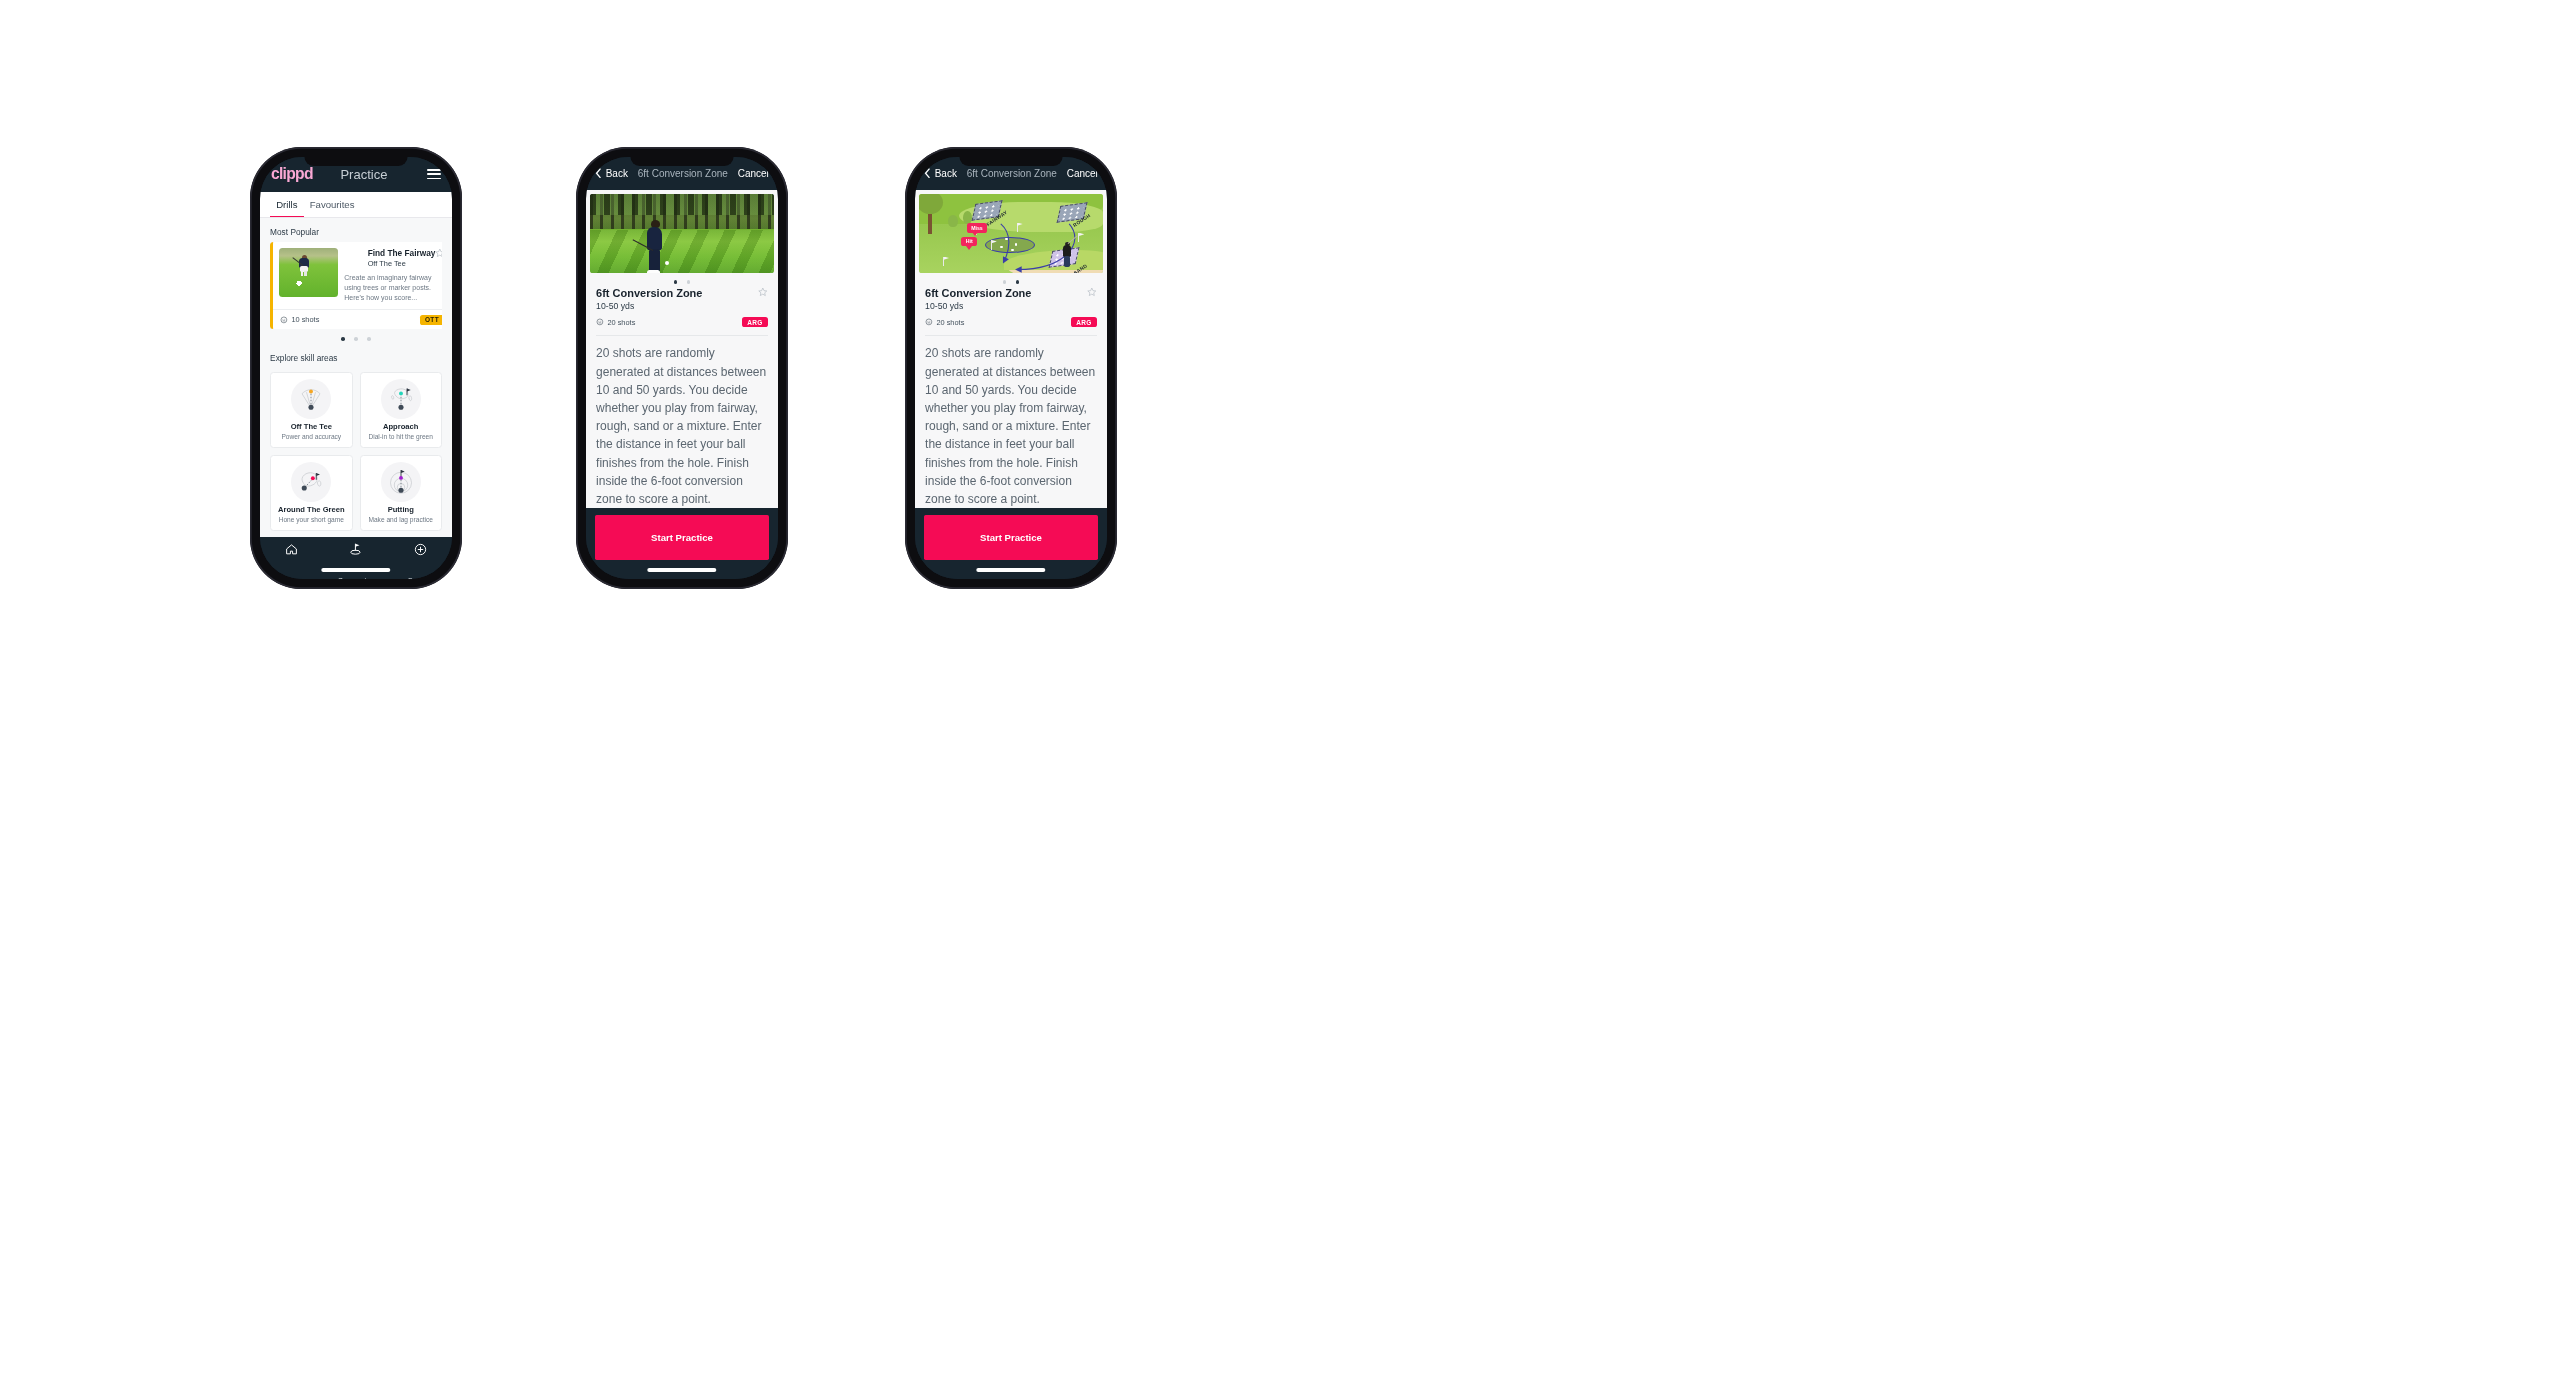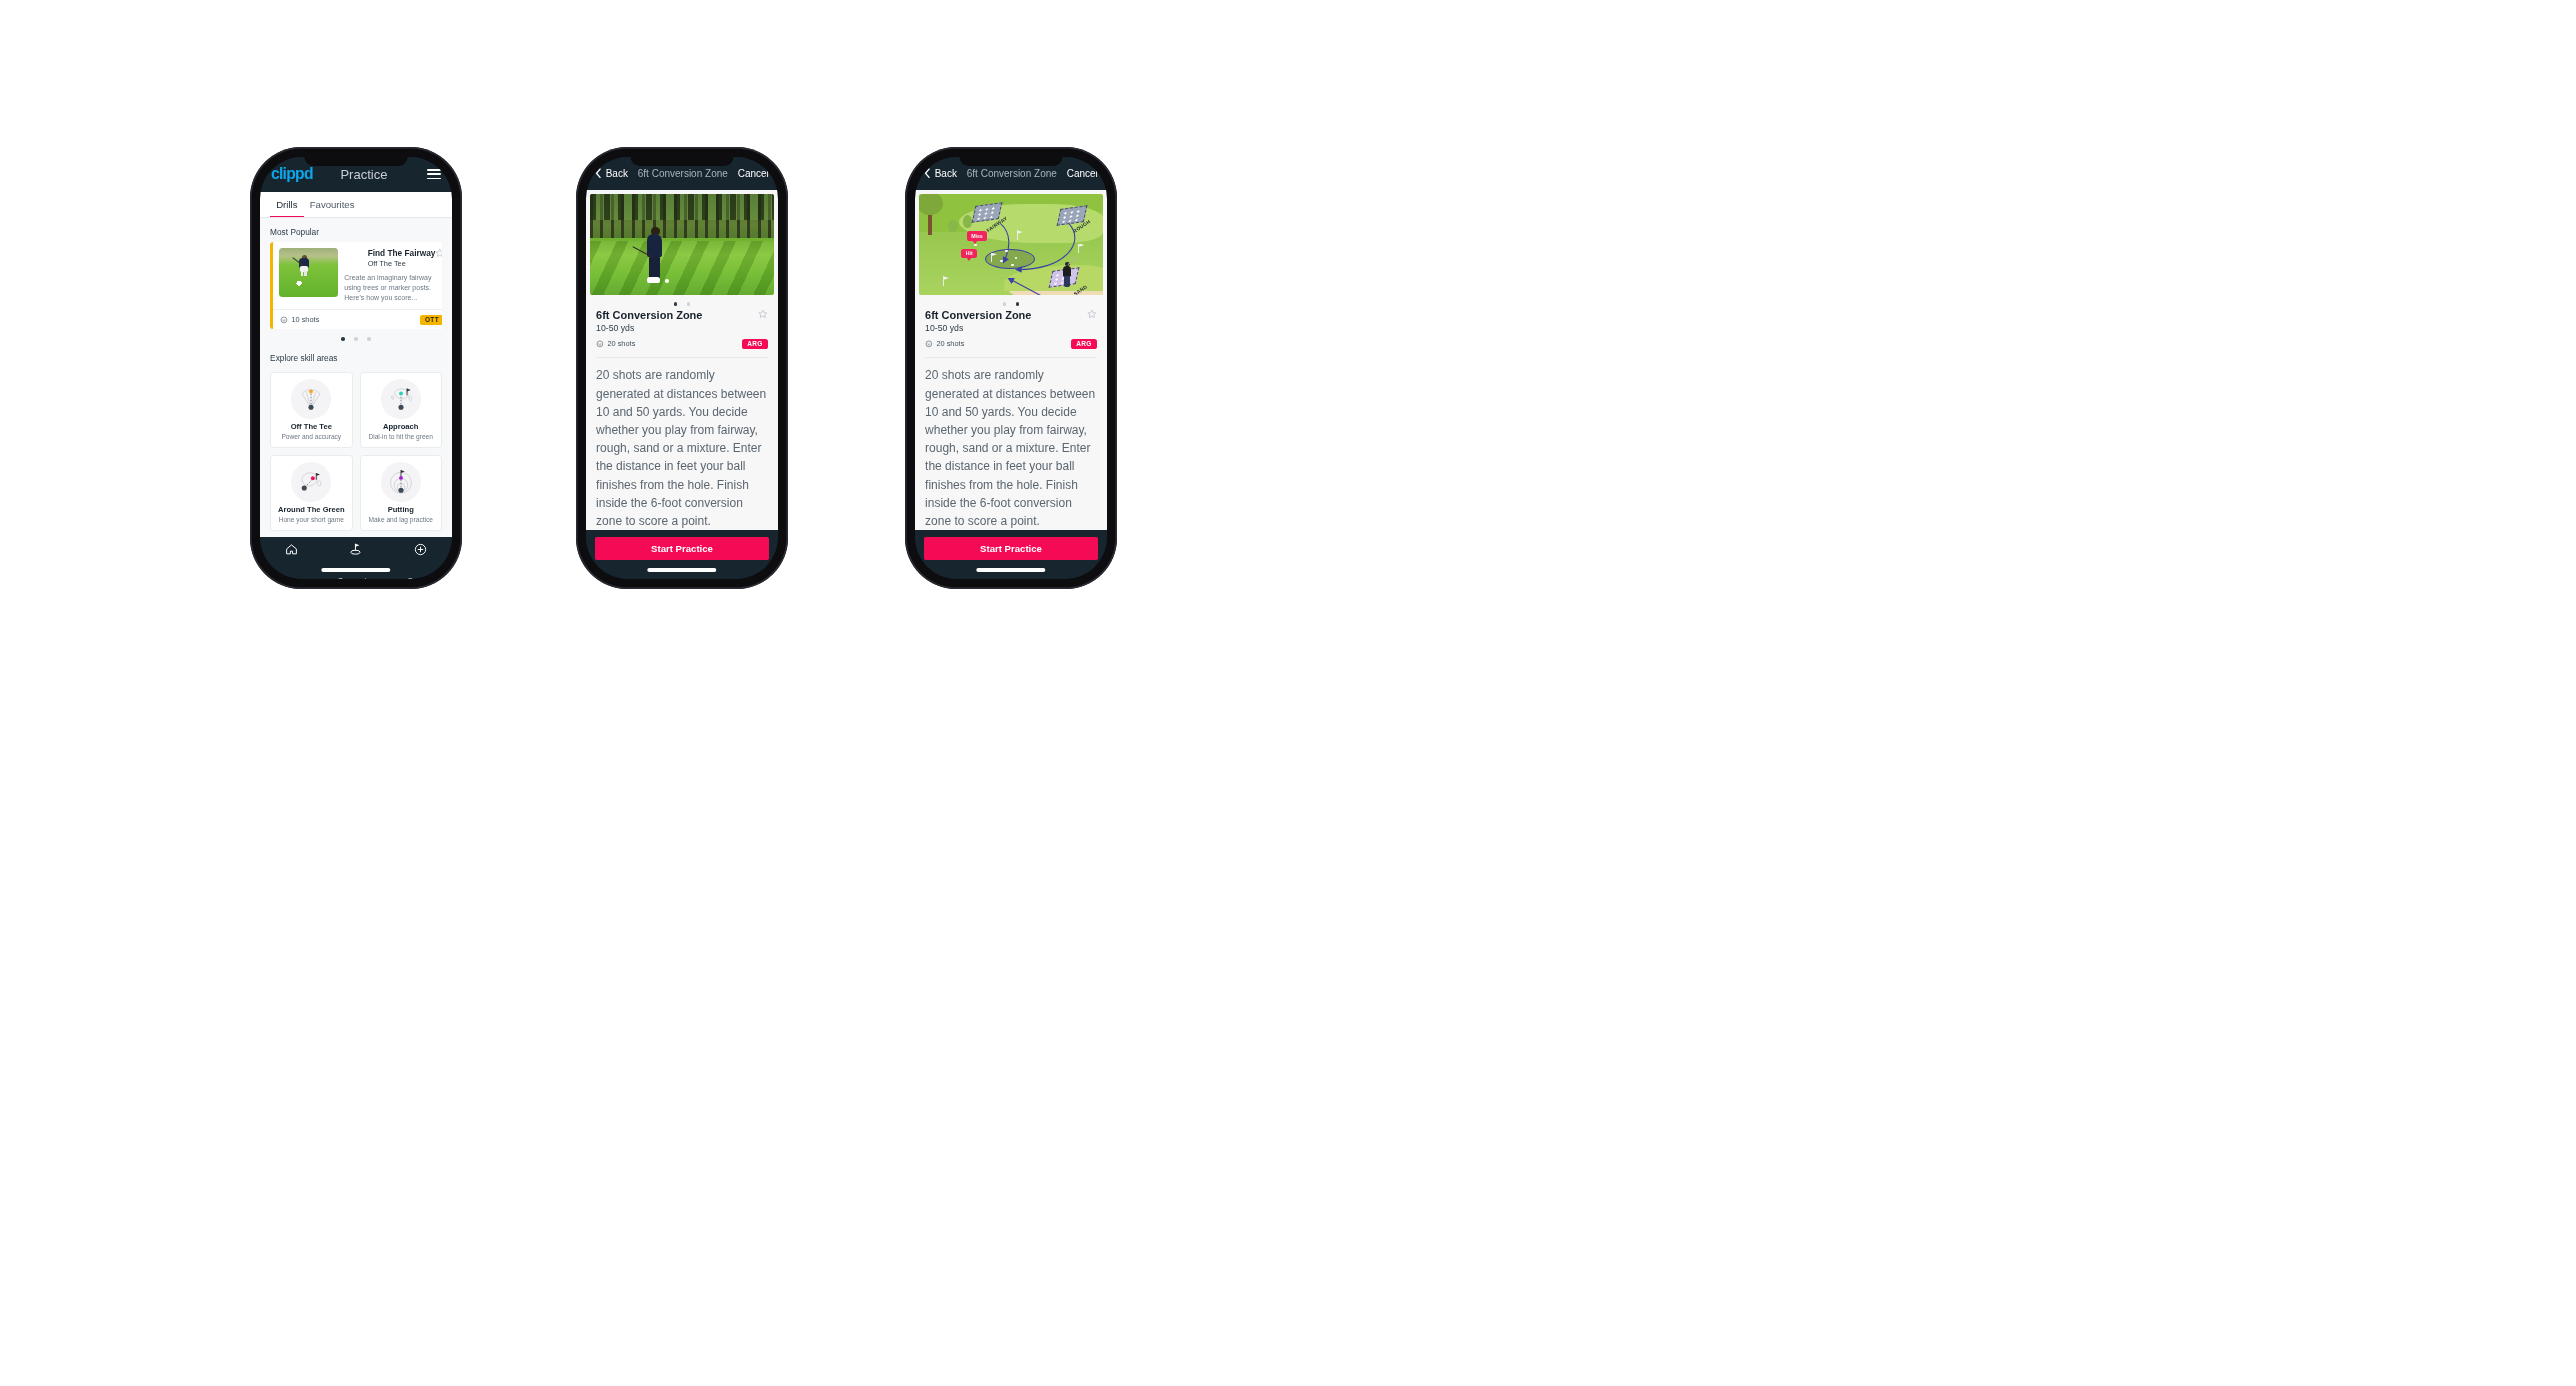--- a/index.html
+++ b/index.html
@@ -57,21 +57,21 @@
 
   .p1-topbar {
     height: 35px;
     background: #17252f;
     display: flex;
     align-items: center;
     padding: 0 11.3px;
     flex: 0 0 auto;
   }
   .brand {
-    color: #0ea5e9;
+    color: #f9a8d4;
     font-size: 15.7px;
     font-weight: bold;
     letter-spacing: -0.7px;
     line-height: 1;
   }
   .p1-title {
     flex: 1;
     text-align: center;
     color: #c7ced4;
     font-size: 13px;
@@ -294,21 +294,21 @@
   .p2-divider { height:0.9px; background:#e6e8ea; margin: 7.8px 10.5px 0 10.5px; }
   .p2-desc {
     padding: 8.7px 10.5px 0 10.5px; font-size: 12px; color:#5b6670; line-height: 1.52;
   }
   .p2-footer {
     flex: 0 0 auto; background: #17252f; padding: 7px 9.6px 19px 9.6px;
   }
   .cta {
     width: 100%; background: #f50b55; color:#fff; border:none;
     font-family: inherit; font-size: 9.6px; font-weight: bold;
-    padding: 6px 0; border-radius: 1.7px; cursor: pointer;
+    padding: 17px 0; border-radius: 1.7px; cursor: pointer;
   }
 </style>
 </head>
 <body>
 
 <div class="stage">
 
   <div class="phone" id="phone1">
     <div class="phone-inner">
       <div class="notch"></div>

